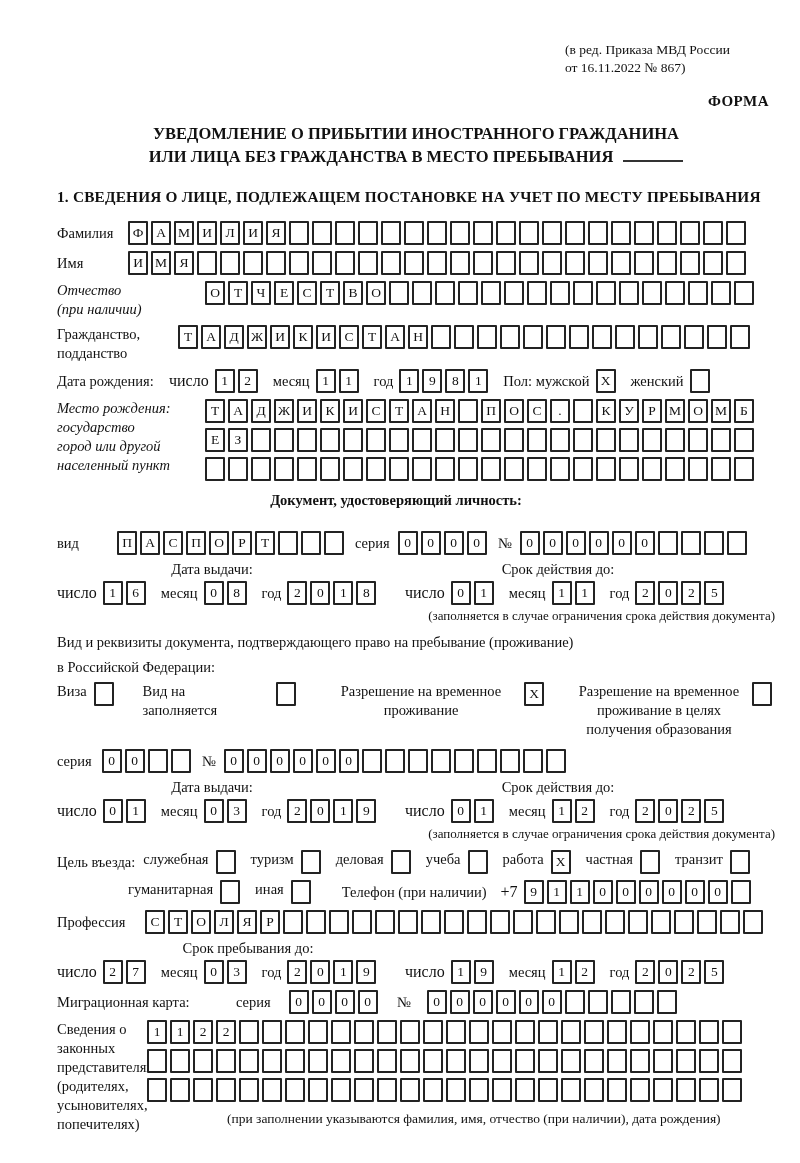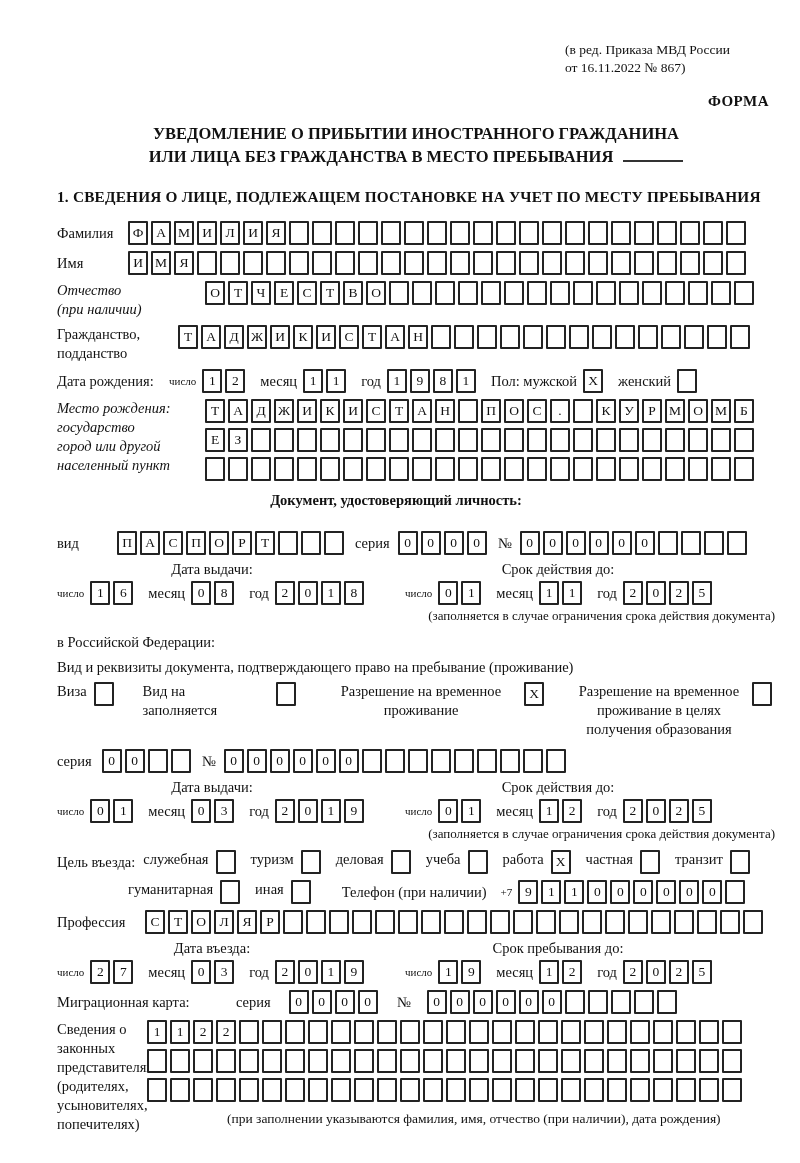--- a/index.html
+++ b/index.html
@@ -26,21 +26,21 @@
   .bx{display:inline-block;width:20px;height:24px;box-sizing:border-box;border:2px solid #232323;
       margin-right:3px;text-align:center;font-size:13.5px;line-height:20px;background:#fff;border-radius:1px;}
   .brow{margin-bottom:5px;}
   .center-b{font-weight:bold;font-size:14.5px;text-align:center;margin:2px 40px 22px 0;}
   .dheads{display:flex;font-size:14.5px;margin-bottom:3px;}
   .dh1{width:310px;text-align:center;}
   .dh2{width:330px;text-align:center;margin-left:26px;}
   .daterow{display:flex;align-items:center;margin-bottom:3px;}
   .dg{display:flex;align-items:center;}
   .dg1{width:348px;}
-  .dl{font-size:11px;margin-right:6px;flex-shrink:0;}
+  .dl{font-size:16px;margin-right:6px;flex-shrink:0;}
   .dl2{font-size:14.5px;margin:0 6px 0 12px;flex-shrink:0;}
   .note{font-size:13px;text-align:right;margin:0 0 8px 0;}
   .intro{font-size:14.5px;line-height:21px;margin-bottom:4px;}
   .cbgrp{display:flex;align-items:flex-start;margin-right:12px;}
   .cblbl{font-size:14.5px;margin-right:7px;line-height:19px;}
   .cbl-c{text-align:center;}
   .grp-gap{margin-left:14px;}
   .note2{font-size:13.5px;margin:4px 0 0 170px;}
 </style>
 </head>
@@ -381,22 +381,22 @@
       <span class="boxes">
           <span class="bx">2</span>
           <span class="bx">0</span>
           <span class="bx">2</span>
           <span class="bx">5</span>
         </span>
     </span>
   </div>
   <div class="note">(заполняется в случае ограничения срока действия документа)</div>
 
+  <div class="intro">Вид и реквизиты документа, подтверждающего право на пребывание (проживание)</div>
   <div class="intro">в Российской Федерации:</div>
-  <div class="intro">Вид и реквизиты документа, подтверждающего право на пребывание (проживание)</div>
 
   <div class="rowt" style="margin-bottom:10px;">
     <span class="cbgrp">
       <span class="cblbl">Виза</span>
       <span class="boxes">
           <span class="bx"></span>
         </span>
     </span>
     <span class="cbgrp grp-gap">
       <span class="cblbl">Вид на заполняется</span>
@@ -594,21 +594,20 @@
         <span class="bx"></span>
         <span class="bx"></span>
         <span class="bx"></span>
         <span class="bx"></span>
         <span class="bx"></span>
         <span class="bx"></span>
       </span>
   </div>
 
   <div class="dheads">
-    <span class="dh1">Дата въезда:</span>
     <span class="dh2">Срок пребывания до:</span>
   </div>
   <div class="daterow">
     <span class="dg dg1">
       <span class="dl">число</span>
       <span class="boxes">
           <span class="bx">2</span>
           <span class="bx">7</span>
         </span>
       <span class="dl2">месяц</span>

